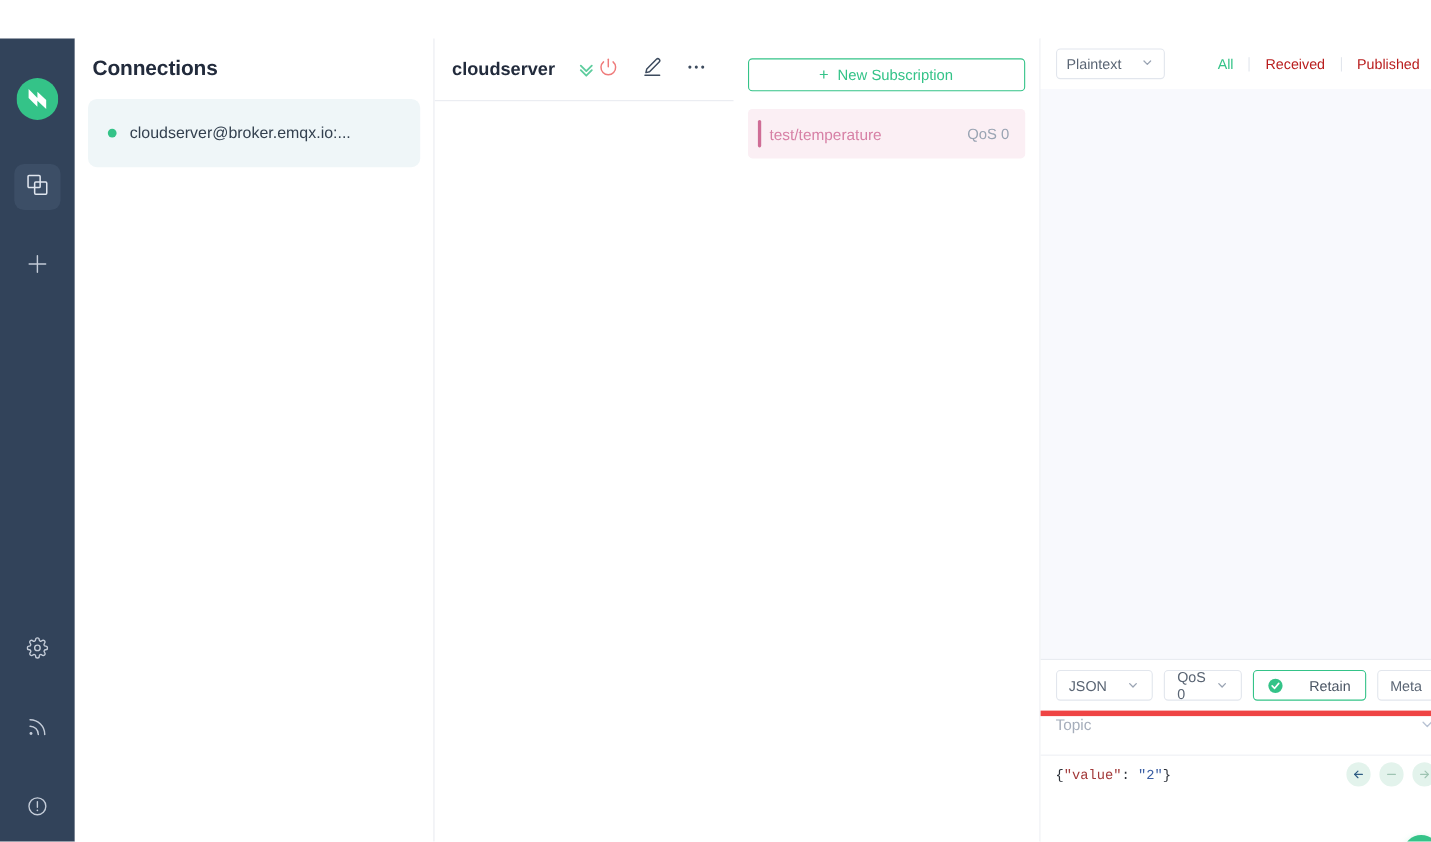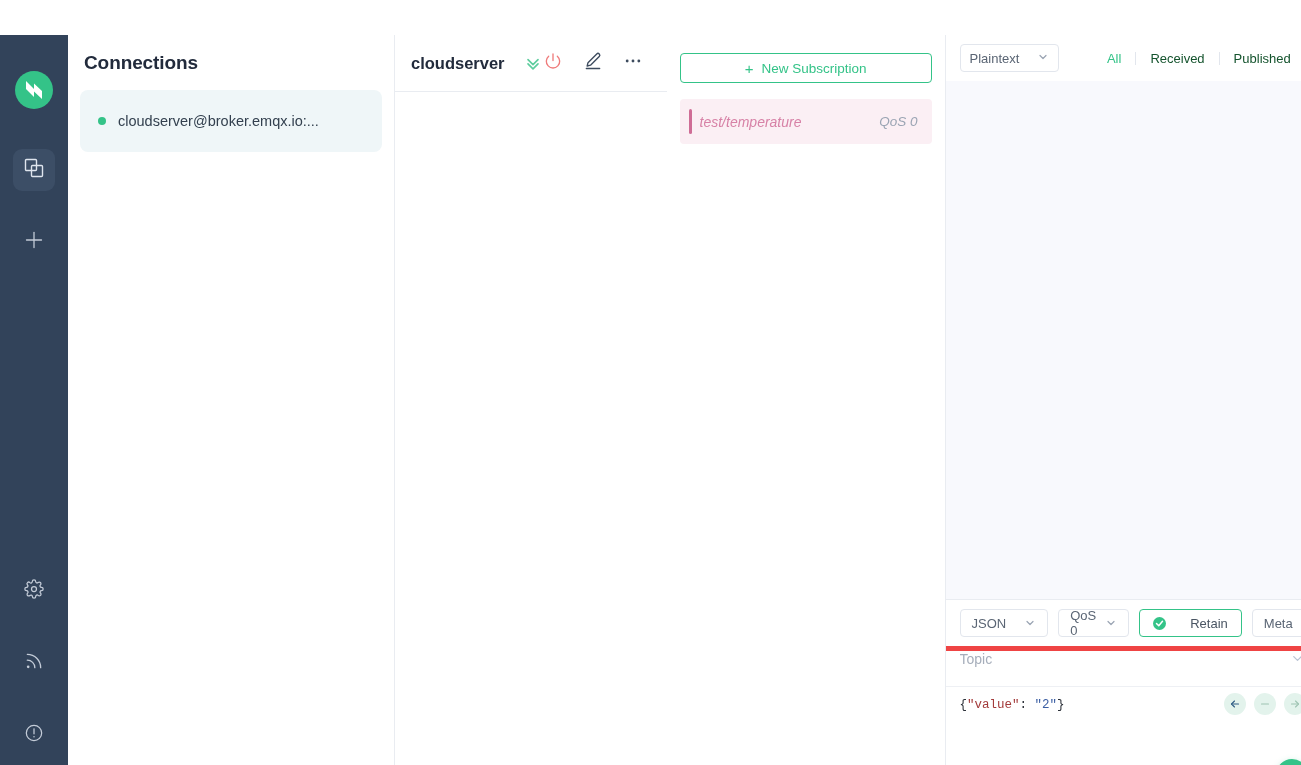--- a/index.html
+++ b/index.html
@@ -83,21 +83,21 @@
     width: 100%; height: 30px; border: 1px solid #34c388; border-radius: 4px;
     background: #ffffff; color: #34c388; font-size: 13.5px;
     display: flex; align-items: center; justify-content: center; gap: 8px;
     cursor: pointer; font-family: "Liberation Sans", sans-serif;
   }
   .new-sub-plus { font-size: 15px; line-height: 1; }
   .sub-item {
     margin-top: 16px; height: 45px; border-radius: 4px;
     background: #fbeff4;
     display: flex; align-items: center; position: relative;
-    padding: 0 14px 0 20px; cursor: pointer; font-style: italic;
+    padding: 0 14px 0 20px; cursor: pointer;
   }
   .sub-bar {
     position: absolute; left: 9px; top: 10px;
     width: 3px; height: 25px; border-radius: 2px; background: #cf6d96;
   }
   .sub-topic { font-size: 14px; color: #d781a6; }
   .sub-qos { margin-left: auto; font-size: 13.5px; color: #9aa4b3; }
 
   
   .msgpane { flex: 1 1 auto; min-width: 0; display: flex; flex-direction: column; }
@@ -105,21 +105,21 @@
     height: 46px; flex: 0 0 46px; background: #ffffff;
     display: flex; align-items: center; padding: 0 14px;
   }
   .select-box {
     height: 28px; border: 1px solid #e2e6ed; border-radius: 4px;
     background: #fff; display: flex; align-items: center;
     padding: 0 9px; gap: 18px; cursor: pointer;
     font-size: 13px; color: #5a6574;
   }
   .msg-filters { margin-left: auto; display: flex; align-items: center; font-size: 13px; text-align: right; }
-  .filter { padding: 0 14px; color: #14532d; cursor: pointer; }
+  .filter { padding: 0 14px; color: #b91c1c; cursor: pointer; }
   .filter.active { color: #34c388; }
   .filter-sep { width: 1px; height: 13px; background: #e2e6ed; }
 
   .msg-list { flex: 1 1 auto; background: #f8f9fd; min-height: 0; }
 
   
   .pub {
     flex: 0 0 auto; background: #ffffff;
     border-top: 1px solid #e9ecf1;
     position: relative;

